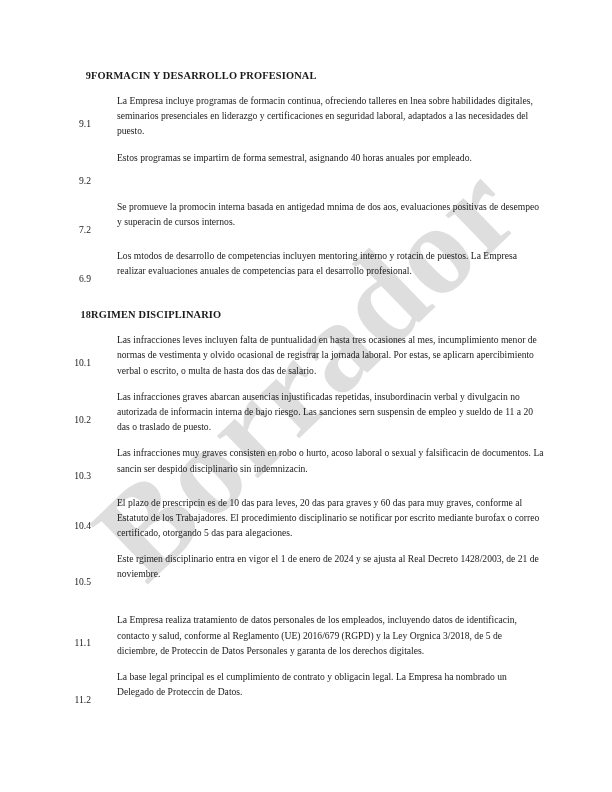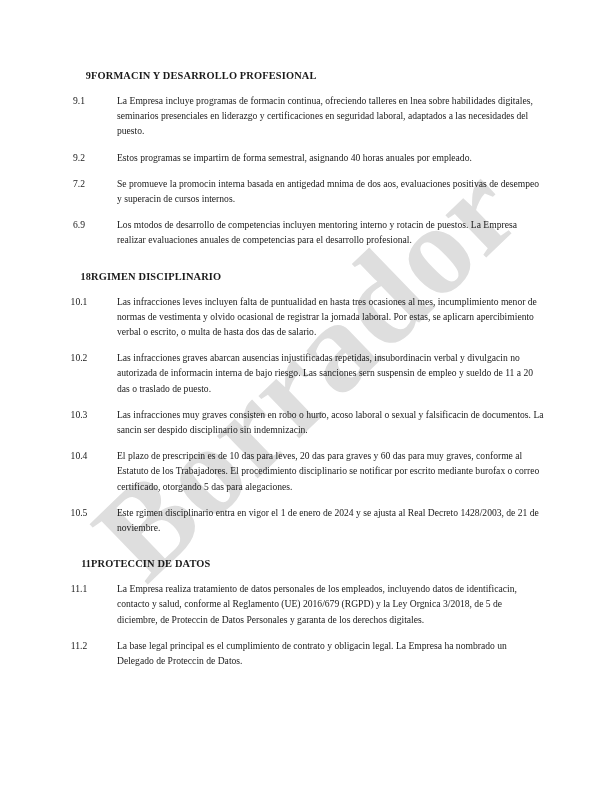--- a/index.html
+++ b/index.html
@@ -80,24 +80,25 @@
 
   
   .clause {
     display: flex;
     align-items: flex-start;
     margin: 0 0 11px 0;
   }
   .clause .num {
     width: 24px;
     min-width: 24px;
-    text-align: center;
+    text-align: right;
     font-size: 9.6px;
     line-height: 15.2px;
     white-space: nowrap;
+    margin-top: 23px;
   }
   .clause .body {
     margin-left: 26px;
     font-size: 9.6px;
     line-height: 15.2px;
     text-align: left;
     flex: 1;
     max-width: 449px;
   }
 
@@ -173,24 +174,20 @@
         <span class="body">El plazo de prescripcin es de 10 das para leves, 20 das para graves y 60 das para muy graves, conforme al Estatuto de los Trabajadores. El procedimiento disciplinario se notificar por escrito mediante burofax o correo certificado, otorgando 5 das para alegaciones.</span>
       </div>
 
       <div class="clause">
         <span class="num">10.5</span>
         <span class="body">Este rgimen disciplinario entra en vigor el 1 de enero de 2024 y se ajusta al Real Decreto 1428/2003, de 21 de noviembre.</span>
       </div>
     </div>
 
     <div class="section">
-      <div class="section-heading">
-        <span class="num">11</span>
-        <span class="title">PROTECCIN DE DATOS</span>
-      </div>
 
       <div class="clause">
         <span class="num">11.1</span>
         <span class="body">La Empresa realiza tratamiento de datos personales de los empleados, incluyendo datos de identificacin, contacto y salud, conforme al Reglamento (UE) 2016/679 (RGPD) y la Ley Orgnica 3/2018, de 5 de diciembre, de Proteccin de Datos Personales y garanta de los derechos digitales.</span>
       </div>
 
       <div class="clause">
         <span class="num">11.2</span>
         <span class="body">La base legal principal es el cumplimiento de contrato y obligacin legal. La Empresa ha nombrado un Delegado de Proteccin de Datos.</span>
       </div>

